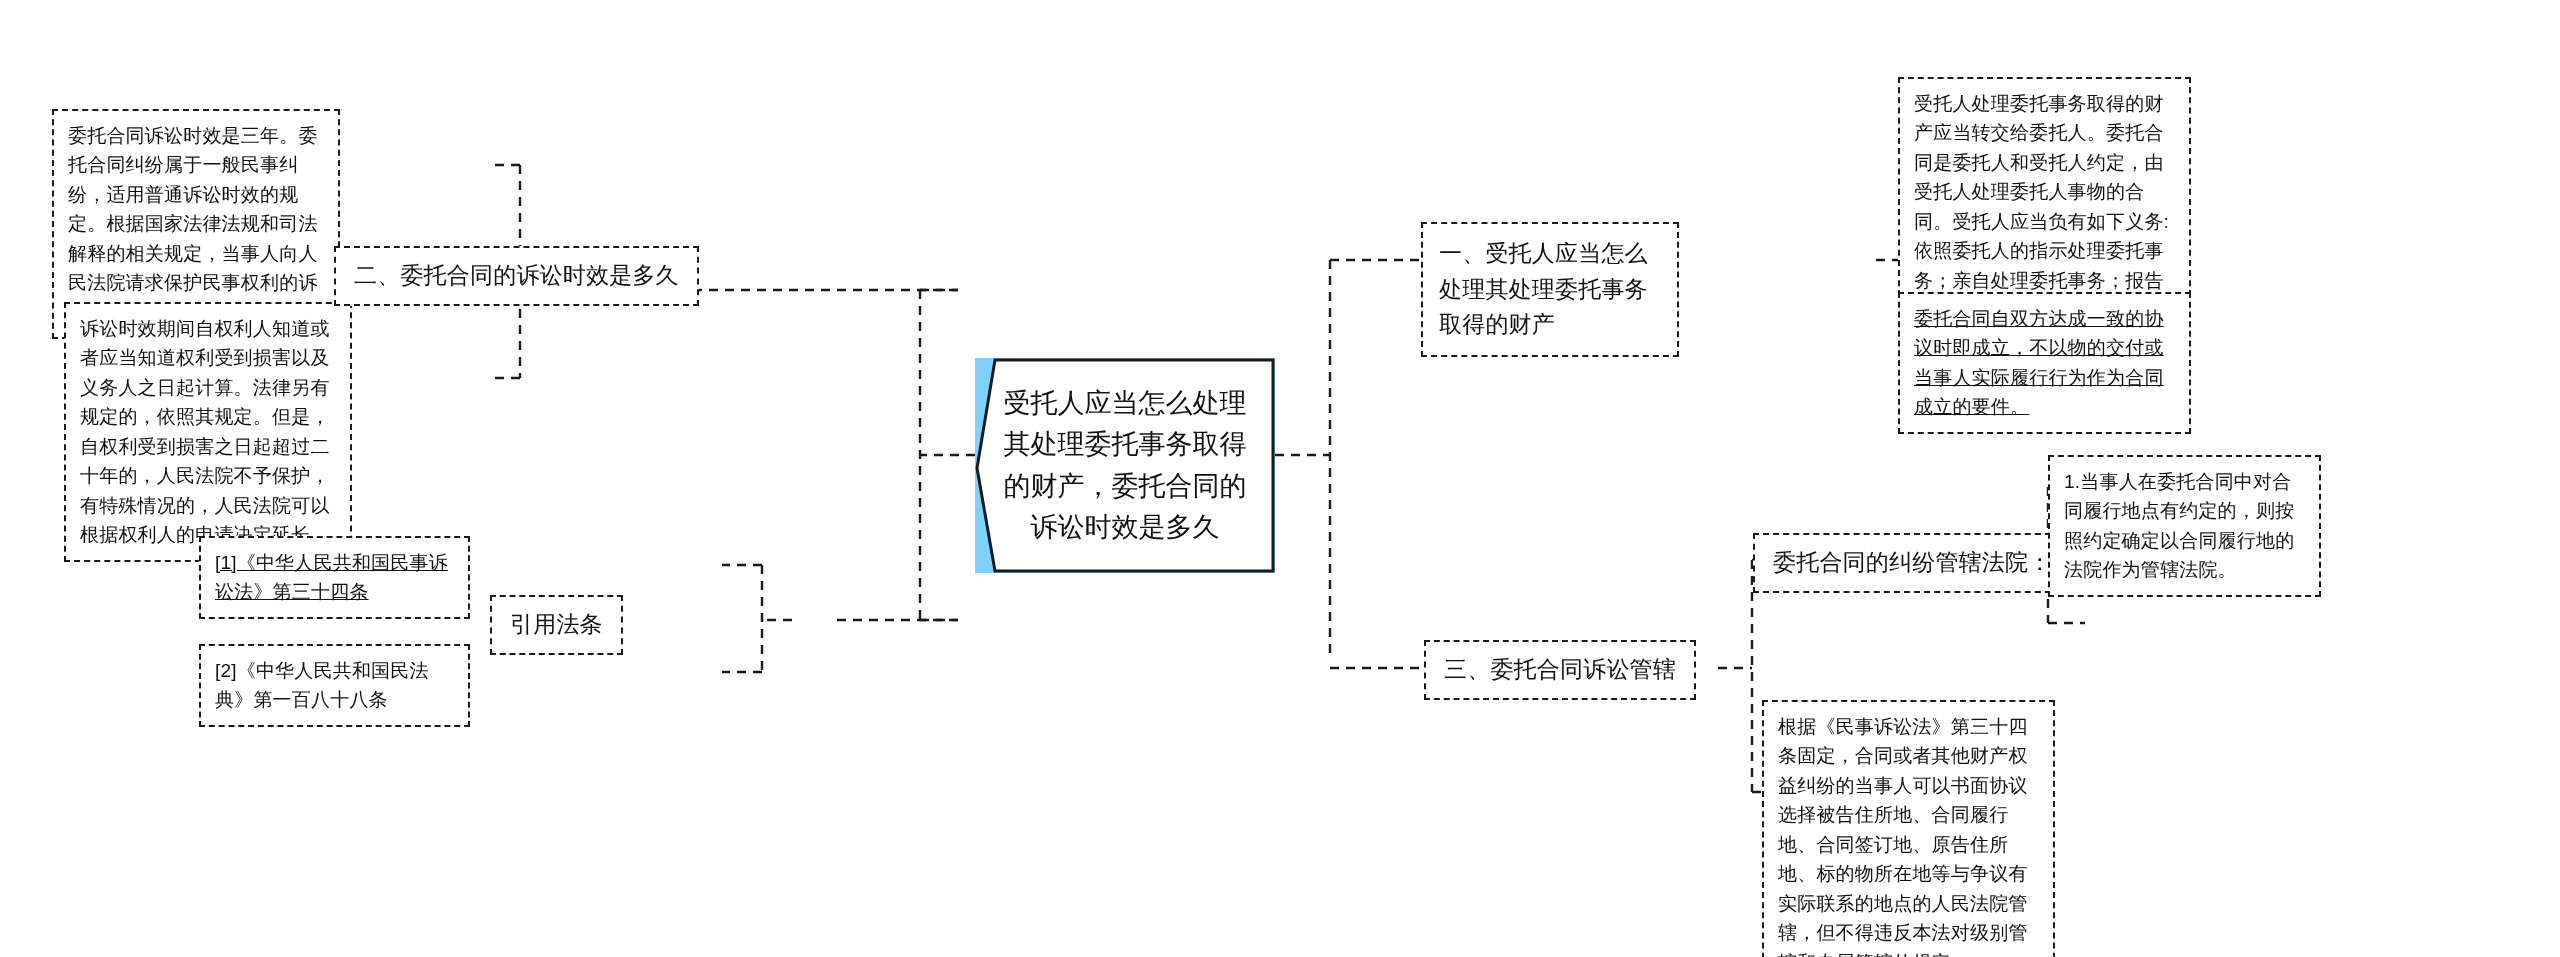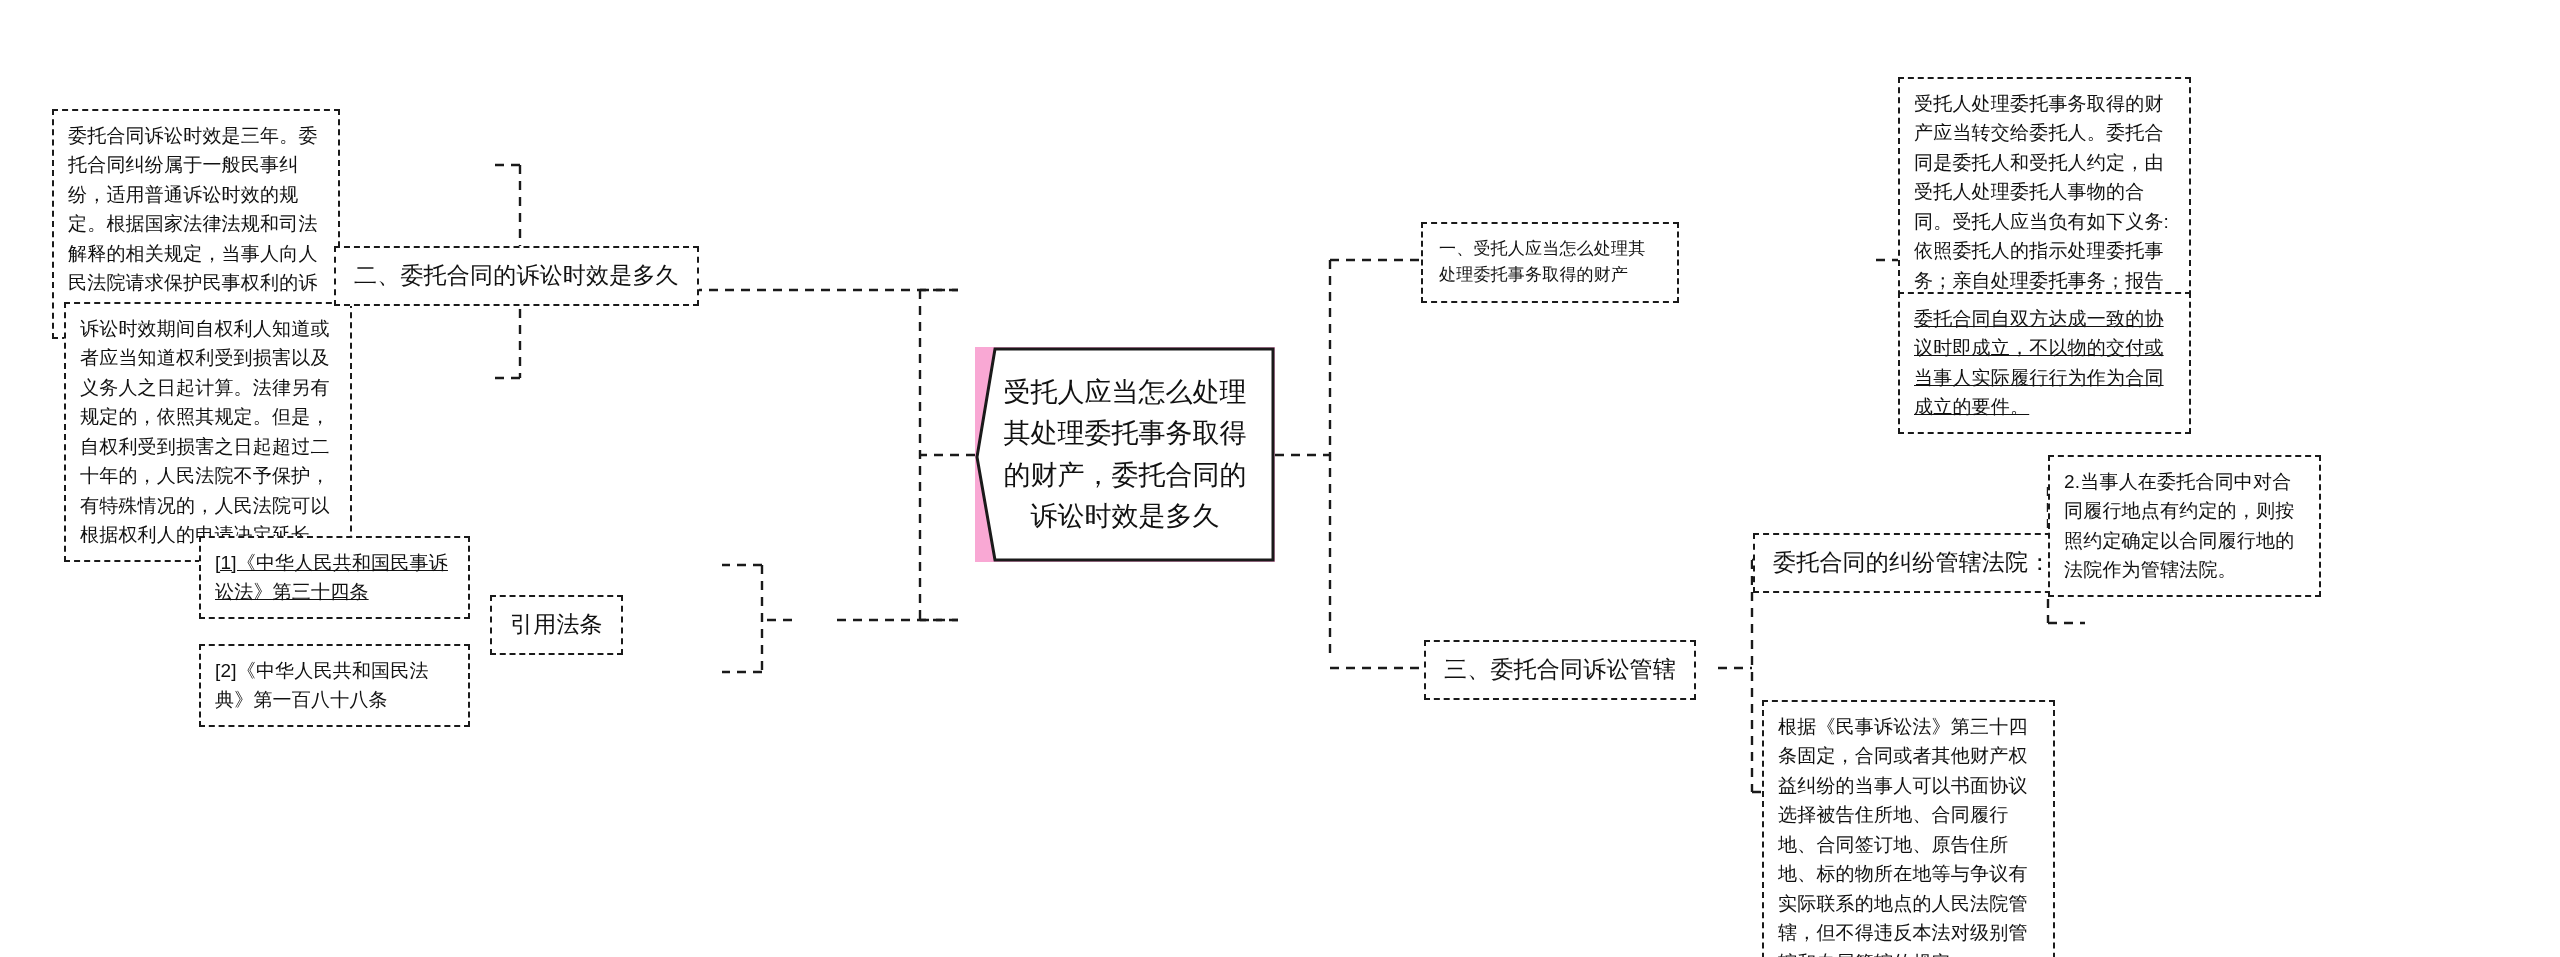--- a/index.html
+++ b/index.html
@@ -34,41 +34,41 @@
     line-height: 1.55;
     letter-spacing: 0.2px;
     text-align: left;
     white-space: pre-wrap;
     word-break: break-all;
   }
   .leaf {
     font-size: 19px;
   }
   .branch {
-    font-size: 17px;
+    font-size: 23px;
     padding: 12px 16px;
   }
   .small-label {
     font-size: 23px;
     padding: 10px 18px;
     white-space: nowrap;
   }
   
   #root-node {
     position: absolute;
     left: 975px;
-    top: 347px;
+    top: 358px;
     width: 300px;
     height: 215px;
     display: flex;
     align-items: center;
     justify-content: center;
     text-align: center;
     box-sizing: border-box;
-    background: #f9a8d4;
+    background: #7dd3fc;
   }
   #root-svg {
     position: absolute;
     left: 0;
     top: 0;
     width: 100%;
     height: 100%;
   }
   #root-text {
     position: relative;
@@ -155,18 +155,18 @@
   <div class="node branch" style="left:1421px; top:222px; width:258px;">一、受托人应当怎么处理其处理委托事务取得的财产</div>
 
   <div class="node leaf" style="left:1898px; top:77px; width:293px;">受托人处理委托事务取得的财产应当转交给委托人。委托合同是委托人和受托人约定，由受托人处理委托人事物的合同。受托人应当负有如下义务:依照委托人的指示处理委托事务；亲自处理委托事务；报告义务；转交财产义务。</div>
 
   <div class="node leaf" style="left:1898px; top:292px; width:293px;text-decoration:underline;">委托合同自双方达成一致的协议时即成立，不以物的交付或当事人实际履行行为作为合同成立的要件。</div>
 
   <div class="node branch small-label" style="left:1424px; top:640px;font-family:Liberation Serif, serif;">三、委托合同诉讼管辖</div>
 
   <div class="node branch small-label" style="left:1753px; top:533px;">委托合同的纠纷管辖法院：</div>
 
-  <div class="node leaf" style="left:2048px; top:455px; width:273px;">2.当事人在委托合同中对合同履行地点有约定的，则按照约定确定以合同履行地的法院作为管辖法院。</div>
+  <div class="node leaf" style="left:2048px; top:455px; width:273px;">1.当事人在委托合同中对合同履行地点有约定的，则按照约定确定以合同履行地的法院作为管辖法院。</div>
 
 
   <div class="node leaf" style="left:1762px; top:700px; width:293px;">根据《民事诉讼法》第三十四条固定，合同或者其他财产权益纠纷的当事人可以书面协议选择被告住所地、合同履行地、合同签订地、原告住所地、标的物所在地等与争议有实际联系的地点的人民法院管辖，但不得违反本法对级别管辖和专属管辖的规定。</div>
 
 </div>
 
 </body></html>

